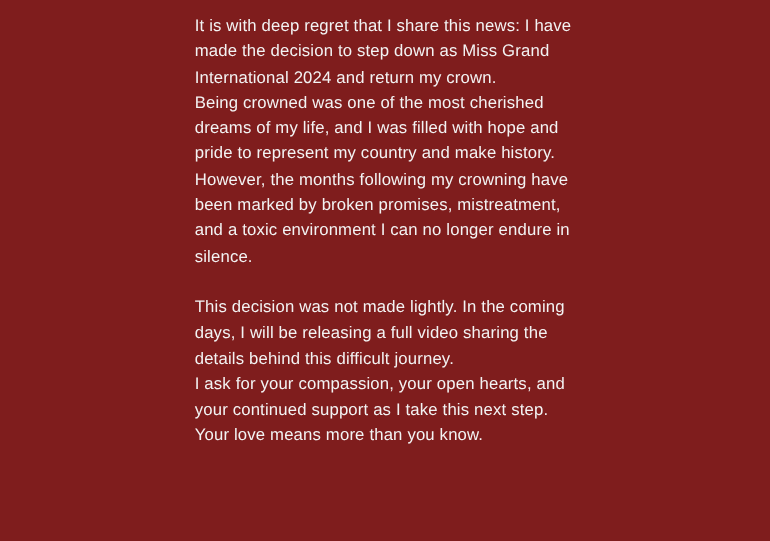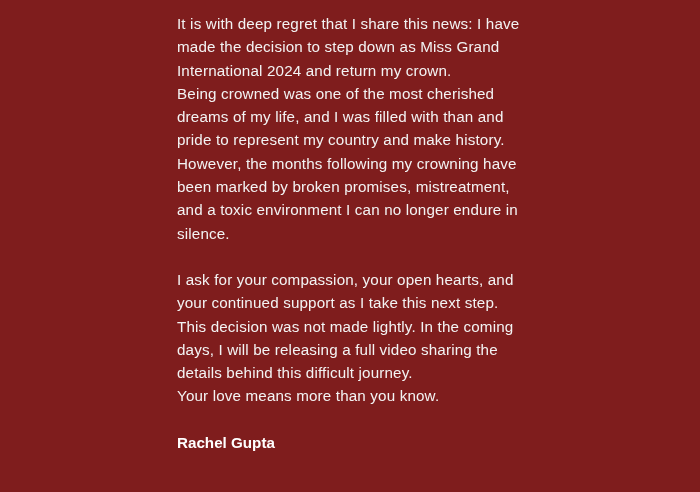--- a/index.html
+++ b/index.html
@@ -56,22 +56,21 @@
     color: #ffffff;
     font-weight: 700;
   }
 </style>
 </head>
 <body>
 
 <div class="statement-card">
   <div class="statement-body">
     <p class="para">It is with deep regret that I share this news: I have made the decision to step down as Miss Grand International 2024 and return my crown.</p>
-    <p class="para">Being crowned was one of the most cherished dreams of my life, and I was filled with than and pride to represent my country and make history.</p>
+    <p class="para">Being crowned was one of the most cherished dreams of my life, and I was filled with hope and pride to represent my country and make history.</p>
     <p class="para">However, the months following my crowning have been marked by broken promises, mistreatment, and a toxic environment I can no longer endure in silence.</p>
     <div class="spacer"></div>
+    <p class="para">This decision was not made lightly. In the coming days, I will be releasing a full video sharing the details behind this difficult journey.</p>
     <p class="para">I ask for your compassion, your open hearts, and your continued support as I take this next step.</p>
-    <p class="para">This decision was not made lightly. In the coming days, I will be releasing a full video sharing the details behind this difficult journey.</p>
     <p class="para">Your love means more than you know.</p>
     <div class="spacer"></div>
-    <p class="signature">Rachel Gupta</p>
   </div>
 </div>
 
 </body></html>

